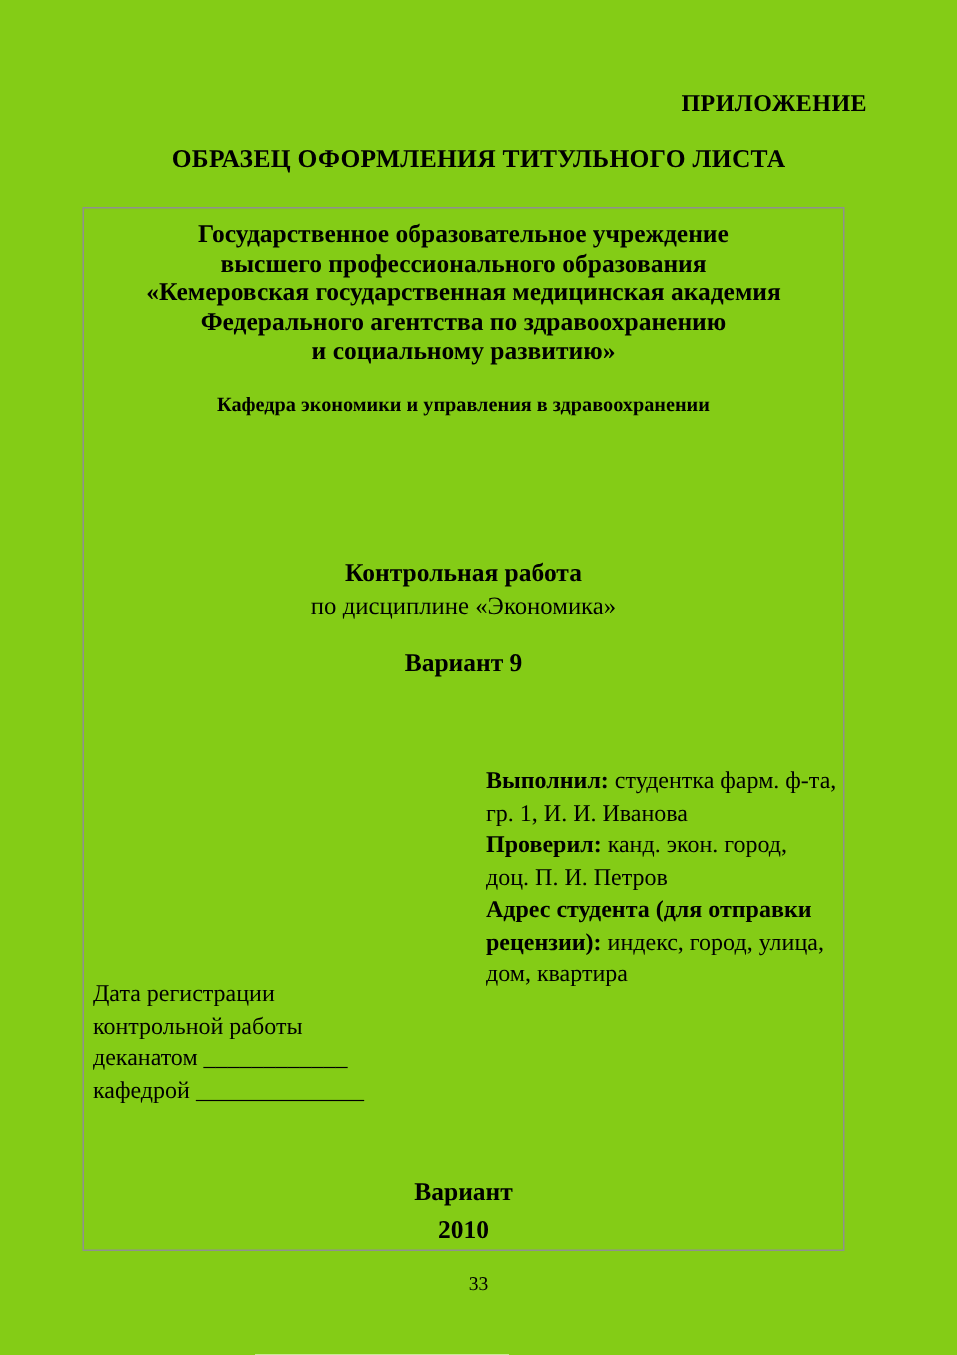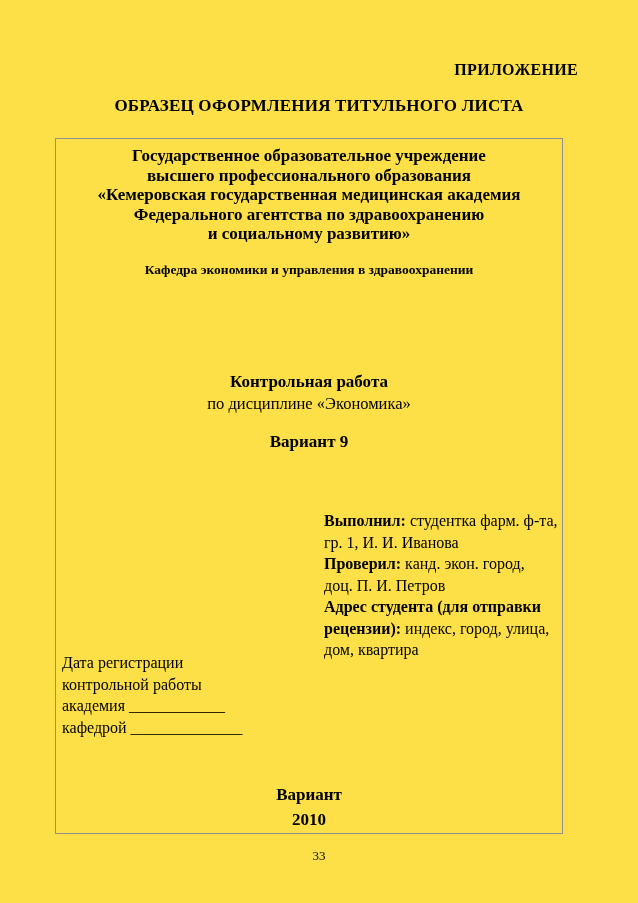--- a/index.html
+++ b/index.html
@@ -2,21 +2,21 @@
 <html><head>
 <meta charset="utf-8">
 <style>
   * { margin: 0; padding: 0; box-sizing: border-box; }
   html, body { background: #ffffff; }
   .page {
     position: relative;
     width: 638px;
     height: 903px;
     margin: 0 auto;
-    background: #fde047;
+    background: #84cc16;
     color: #000000;
     font-family: "Liberation Serif", "DejaVu Serif", serif;
     overflow: hidden;
   }
   .appendix-label {
     position: absolute;
     top: 61px;
     right: 60px;
     font-size: 16px;
     font-weight: bold;
@@ -141,21 +141,21 @@
       <div class="performer-line"><span class="b">Проверил:</span><span> канд. экон. город,</span></div>
       <div class="performer-line"><span class="b"></span><span>доц. П. И. Петров</span></div>
       <div class="performer-line"><span class="b">Адрес студента (для отправки</span><span></span></div>
       <div class="performer-line"><span class="b">рецензии):</span><span> индекс, город, улица,</span></div>
       <div class="performer-line"><span class="b"></span><span>дом, квартира</span></div>
     </div>
 
     <div class="registration-block">
       <div>Дата регистрации</div>
       <div>контрольной работы</div>
-      <div>академия ____________</div>
+      <div>деканатом ____________</div>
       <div>кафедрой ______________</div>
     </div>
 
     <div class="city-year">
       <div>Вариант</div>
       <div>2010</div>
     </div>
 
   </div>
 

